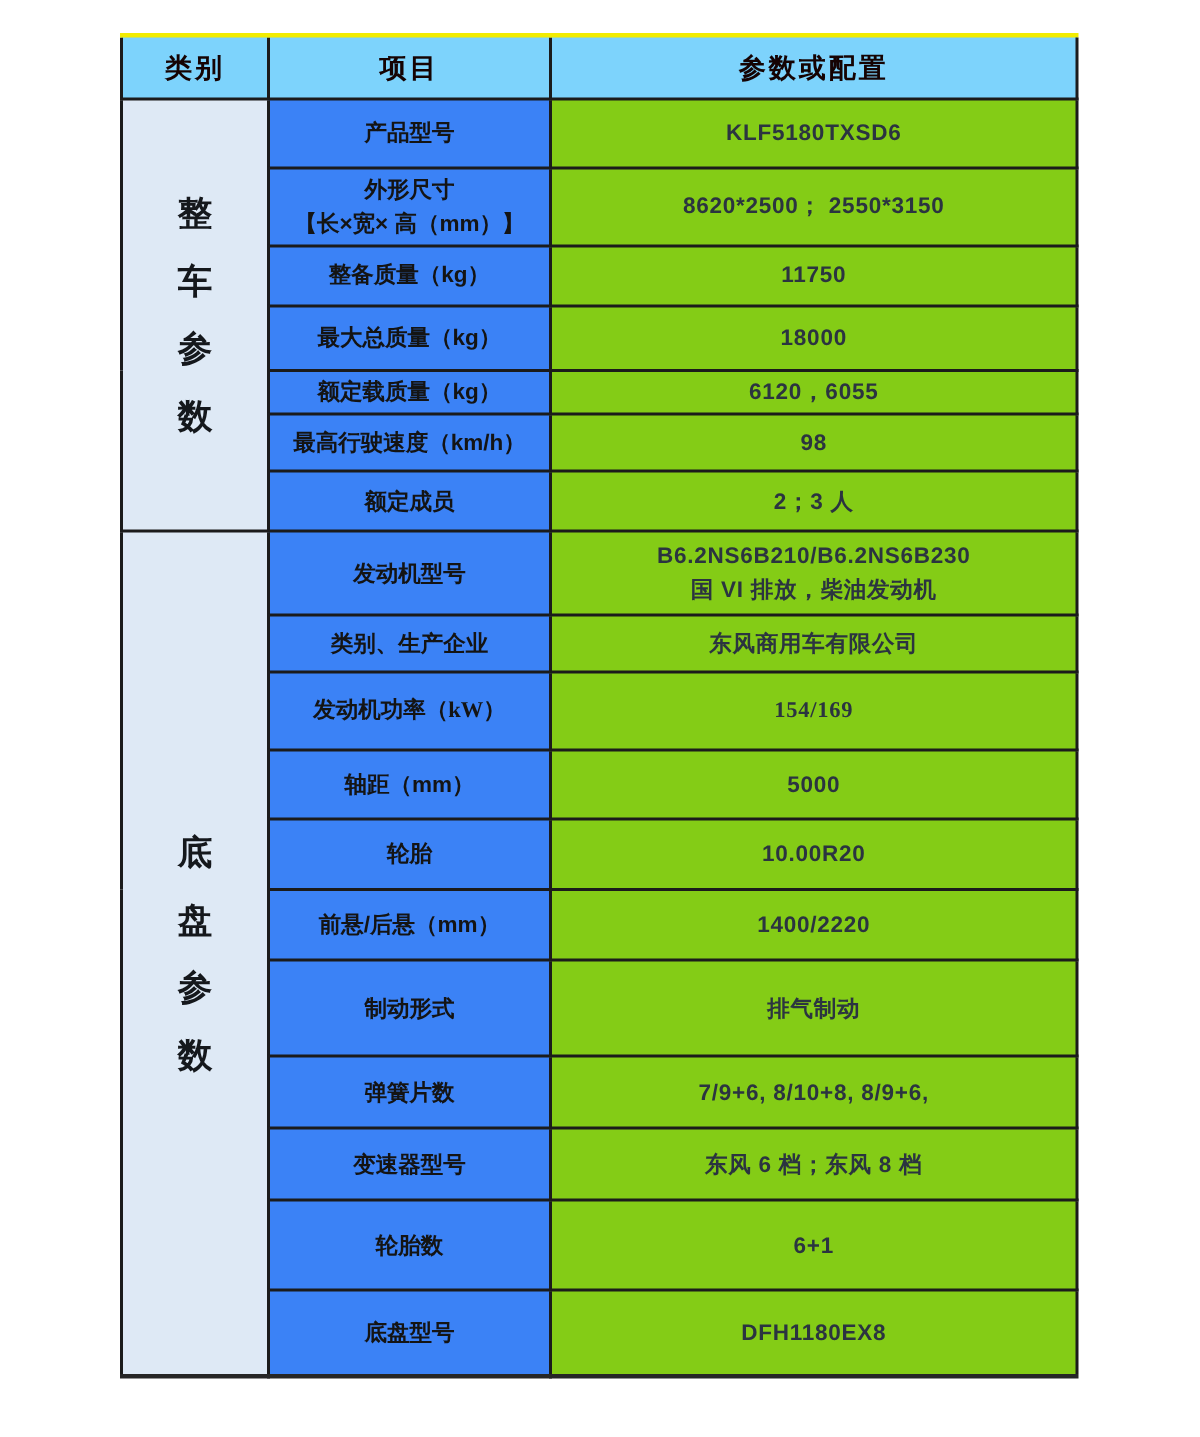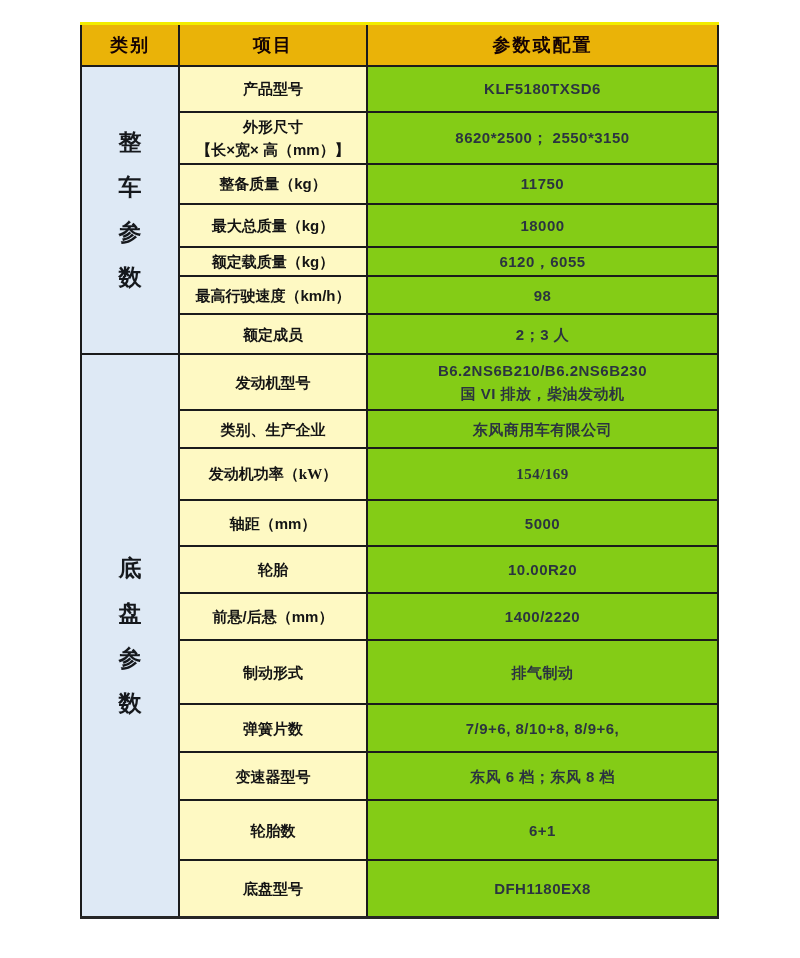--- a/index.html
+++ b/index.html
@@ -36,29 +36,29 @@
   col.c-value    { width: 351px; }
 
   th, td {
     border: 2px solid #1b1b1b;
     text-align: center;
     vertical-align: middle;
     padding: 2px 4px;
     box-sizing: border-box;
   }
   thead th {
-    background: #eab308;
+    background: #7dd3fc;
     color: #150303;
     font-size: 18px;
     font-weight: bold;
     height: 42px;
     letter-spacing: 2px;
   }
   td.item-cell {
-    background: #fef9c3;
+    background: #3b82f6;
     color: #141414;
     font-size: 15px;
     font-weight: bold;
     white-space: pre-line;
     line-height: 1.55;
   }
   td.value-cell {
     background: #84cc16;
     color: #2b3440;
     font-size: 15px;

